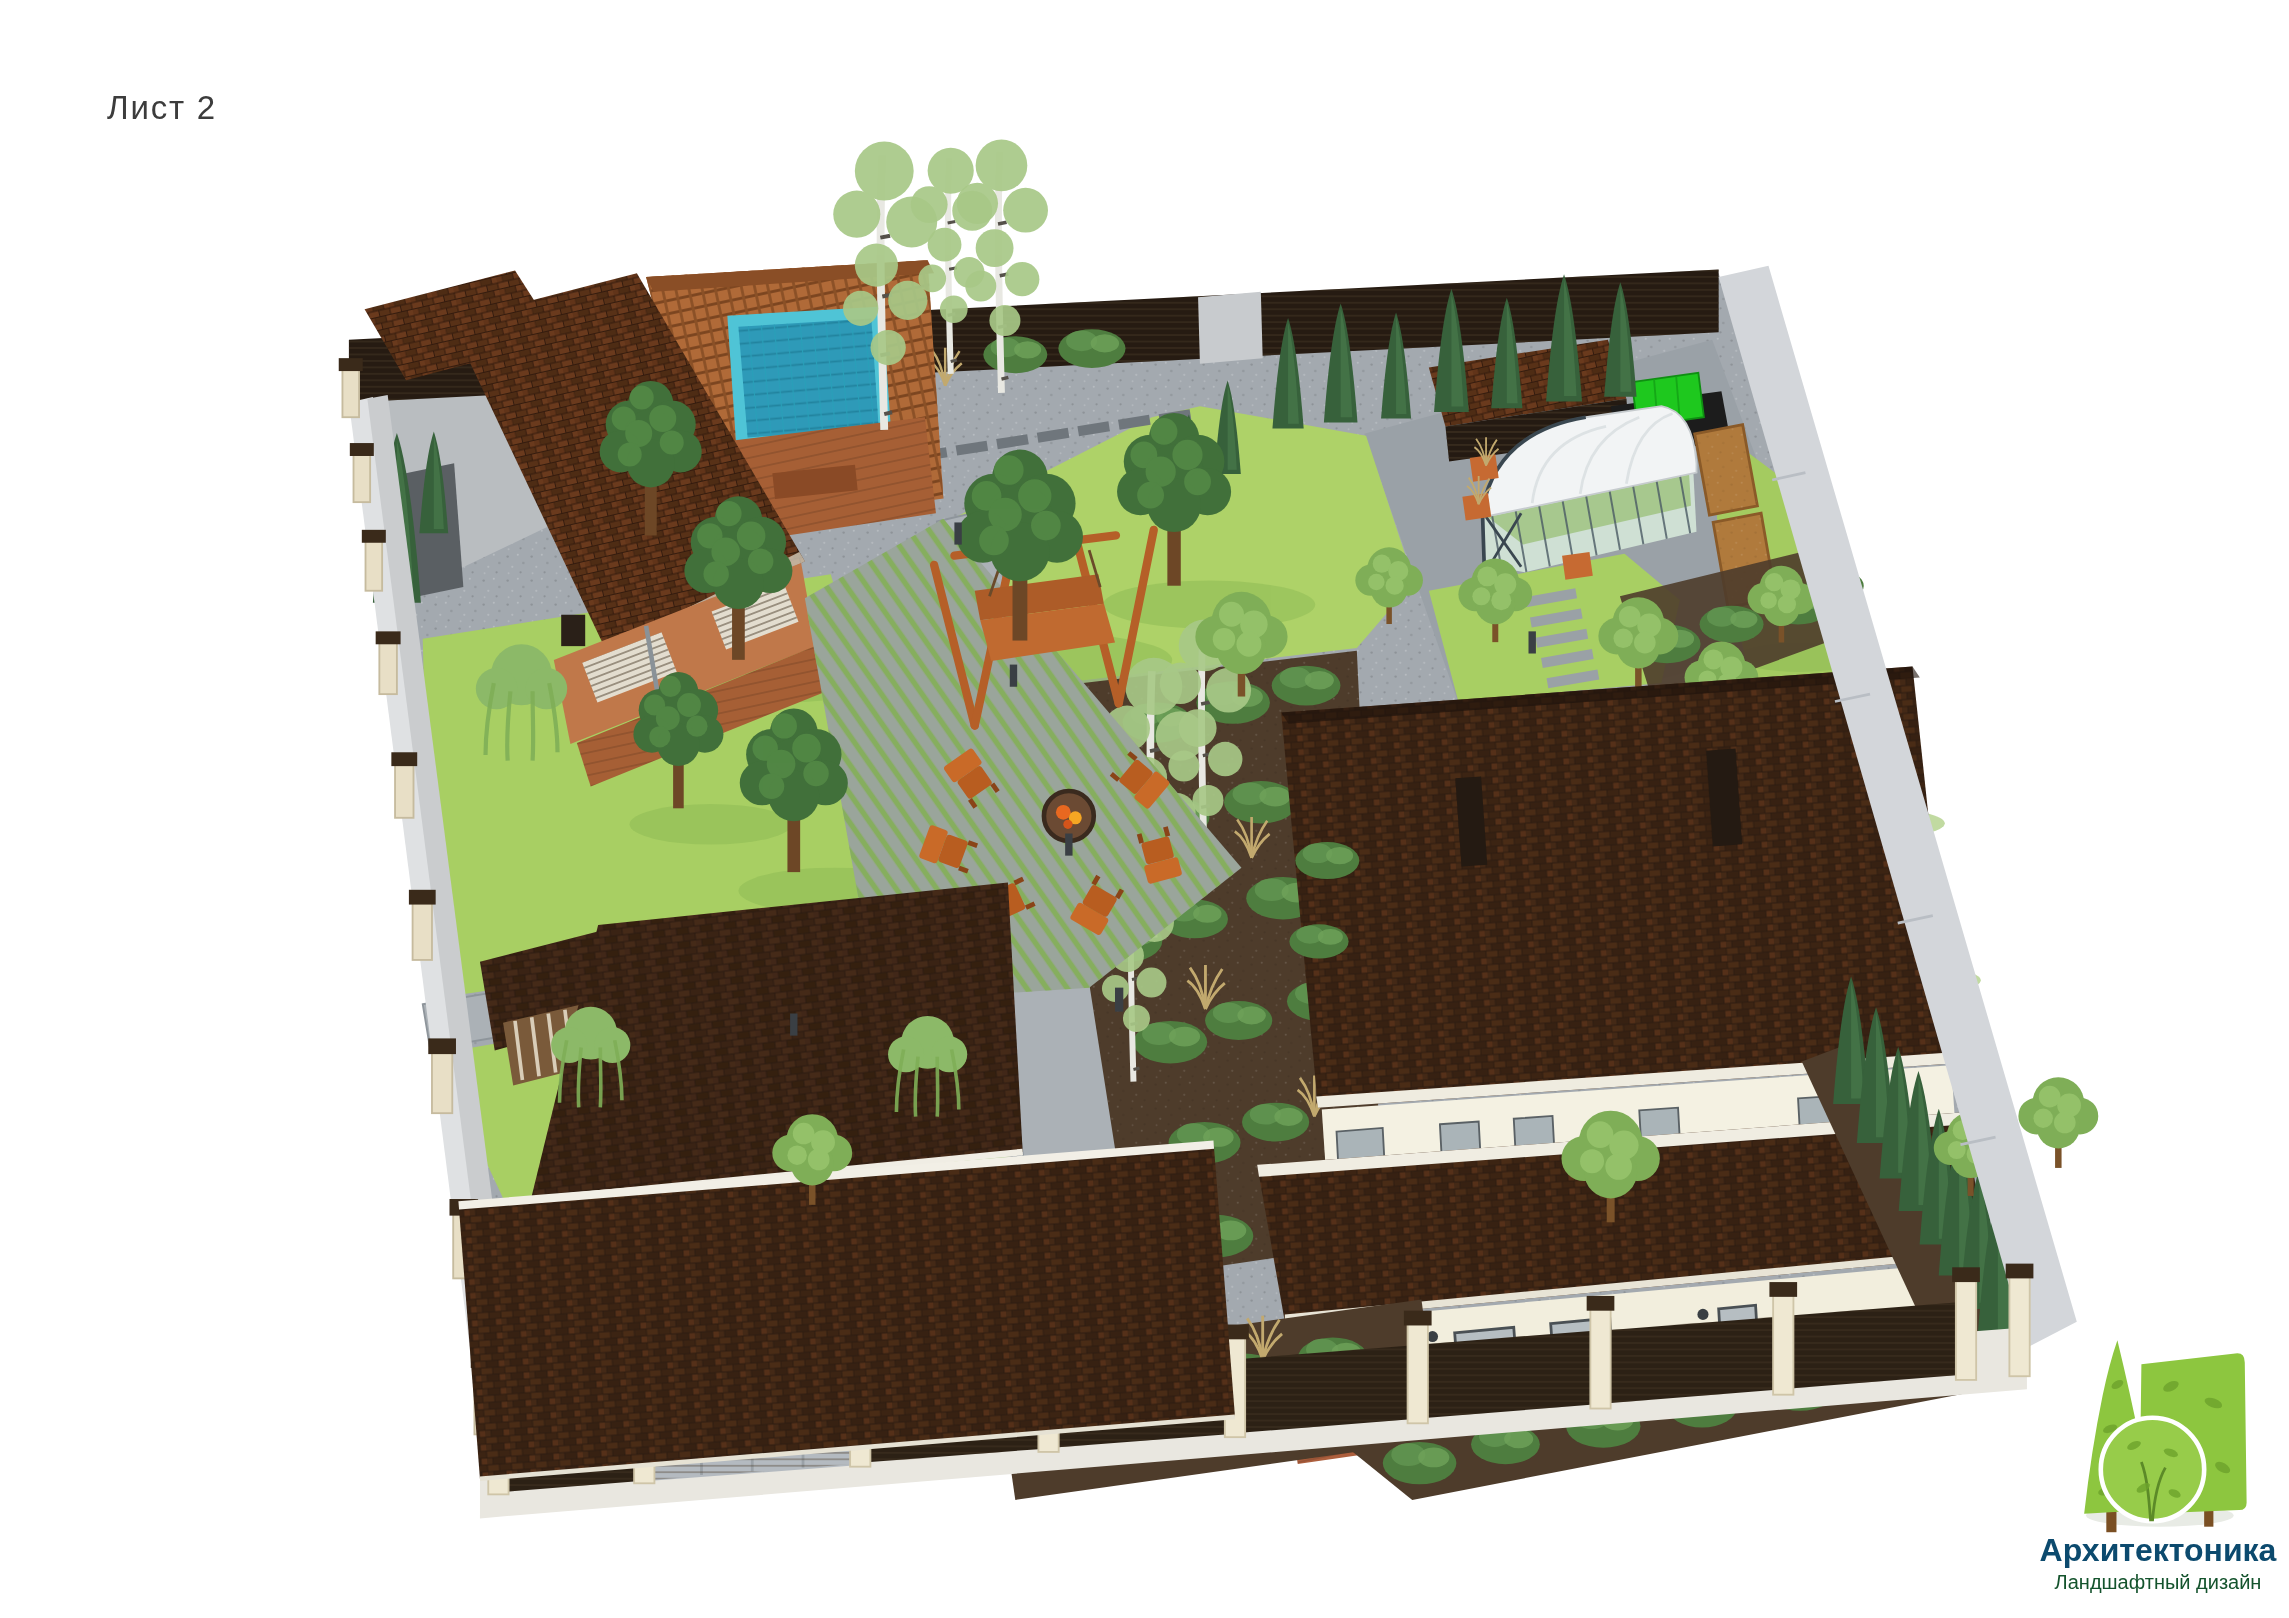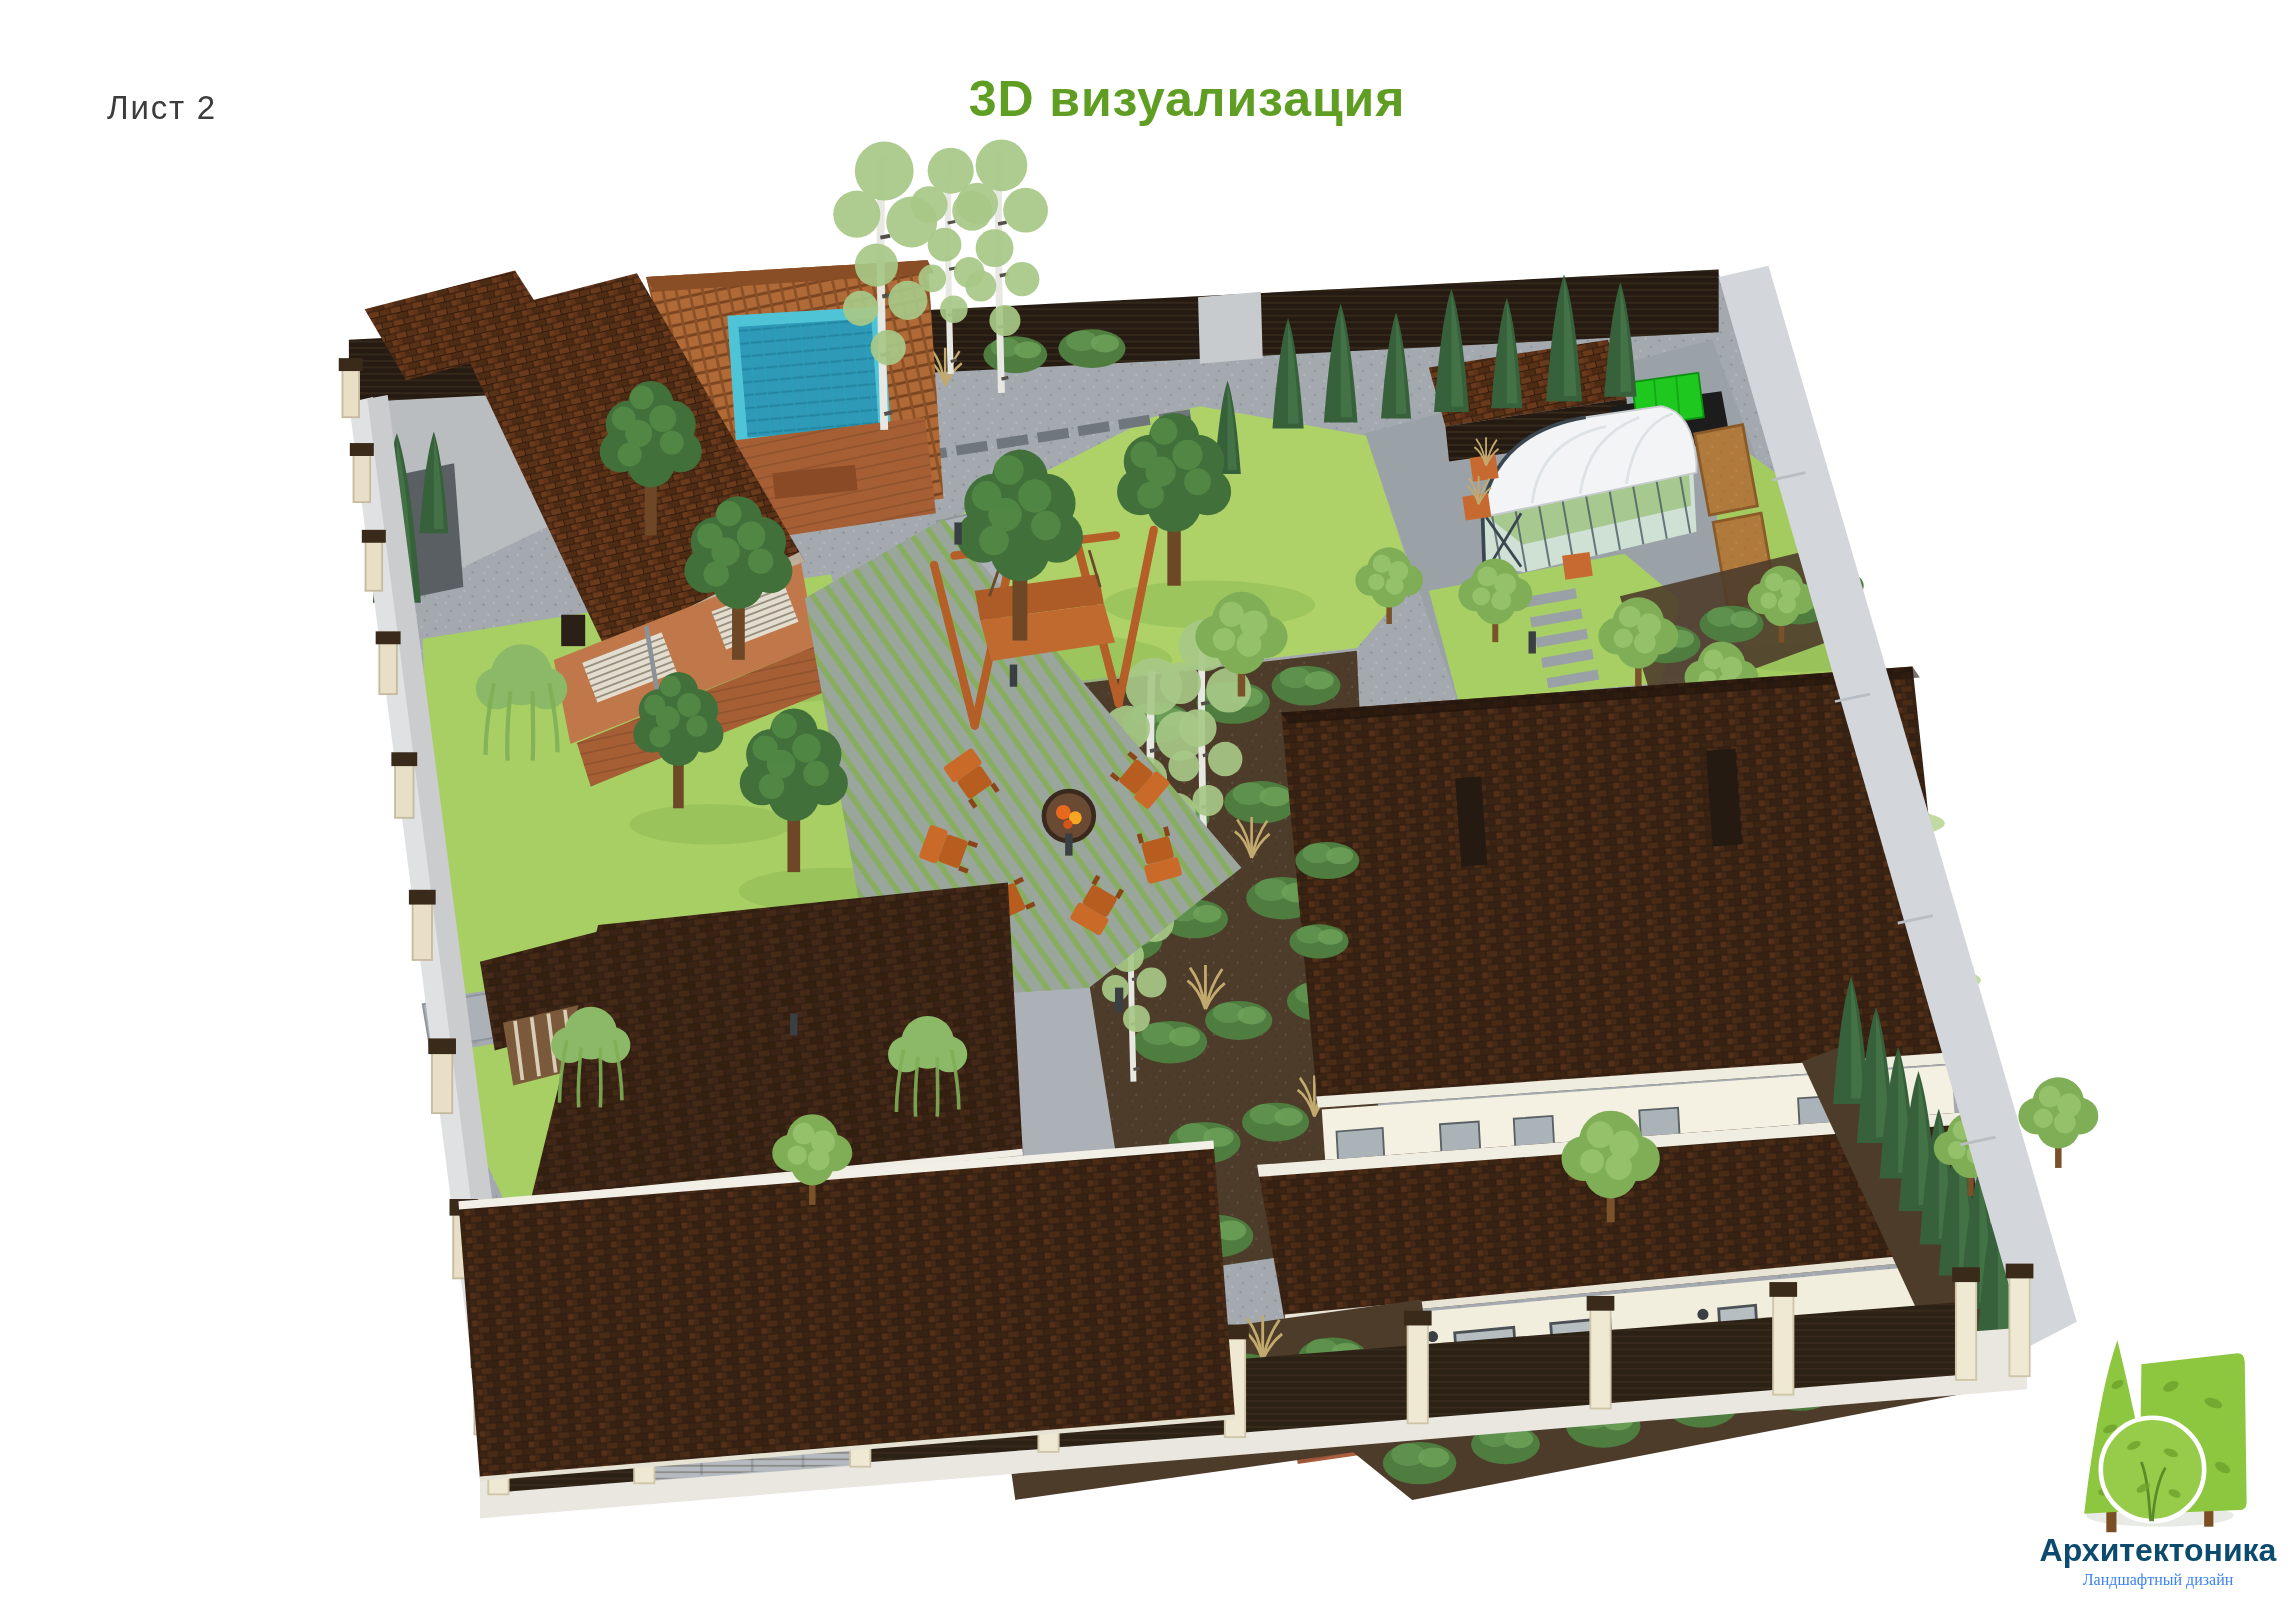--- a/index.html
+++ b/index.html
@@ -5,30 +5,29 @@
   html,body{margin:0;padding:0;background:#ffffff;width:2290px;height:1619px;overflow:hidden;
             font-family:"Liberation Sans", sans-serif;}
   .stage{position:relative;width:2290px;height:1619px;background:#fff;}
   .sheet-label{position:absolute;left:107px;top:89px;font-size:33px;color:#3c3c3c;
                letter-spacing:1.8px;font-weight:400;}
   .page-title{position:absolute;left:1187px;top:70px;transform:translateX(-50%);
               font-size:50px;font-weight:bold;color:#5f9e22;letter-spacing:0.9px;}
   .logo-name{position:absolute;left:2158px;top:1532px;transform:translateX(-50%);
              font-size:32px;font-weight:bold;color:#0c4a6e;white-space:nowrap;}
   .logo-tagline{position:absolute;left:2158px;top:1571px;transform:translateX(-50%);
-                font-size:16px;color:#3b82f6;white-space:nowrap;font-family:Liberation Serif, serif;}
+                font-size:20px;color:#14532d;white-space:nowrap;}
   svg{position:absolute;left:0;top:0;}
 </style>
 </head>
 <body>
 
 <div class="stage">
 
   <div class="sheet-label">Лист 2</div>
-  <div class="page-title">3D визуализация</div>
 
   <svg width="2290" height="1619" viewBox="0 0 2481 1754">
     <defs>
       <pattern id="tileA" width="26" height="15" patternUnits="userSpaceOnUse" patternTransform="rotate(-7)">
         <rect width="26" height="15" fill="#2a1a10"></rect>
         <rect x="0.5" y="0.5" width="12" height="6.5" fill="#452a18"></rect>
           <rect x="13.5" y="0.5" width="12" height="6.5" fill="#3a2314"></rect>
         <rect x="-6" y="8" width="12" height="6.5" fill="#412718"></rect>
           <rect x="7" y="8" width="12" height="6.5" fill="#35200f"></rect>
           <rect x="20" y="8" width="12" height="6.5" fill="#452a18"></rect>

